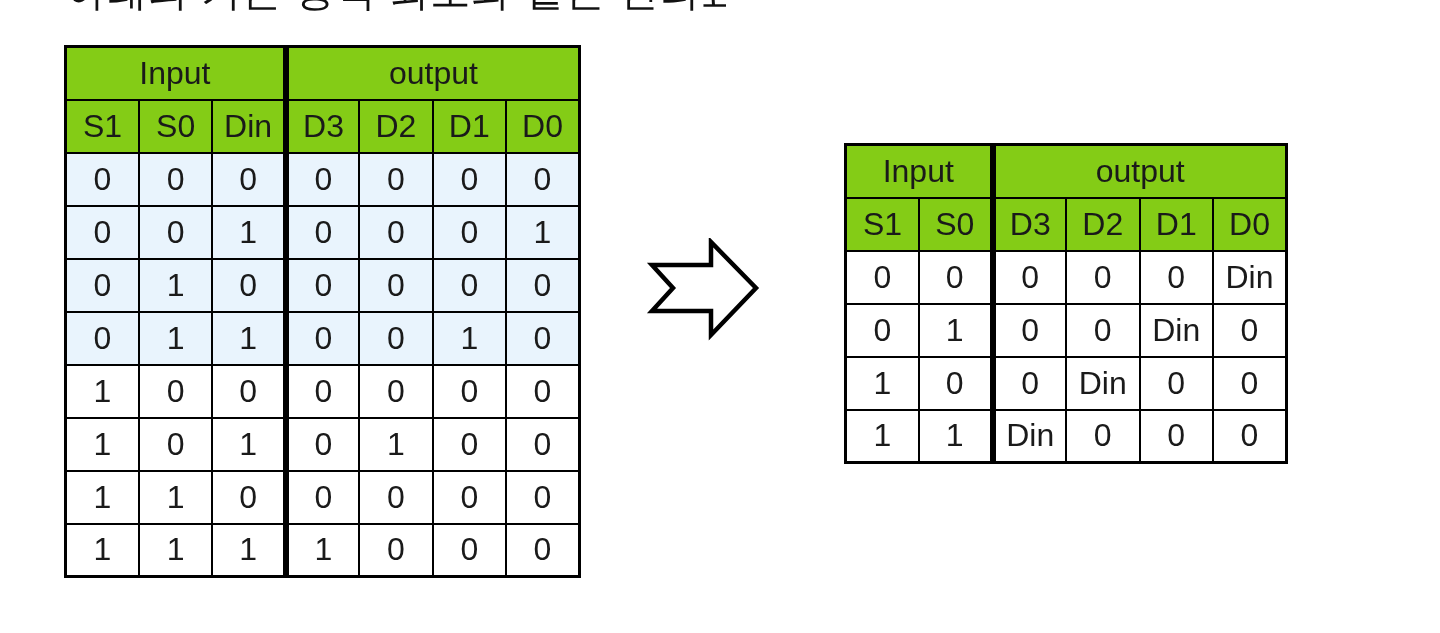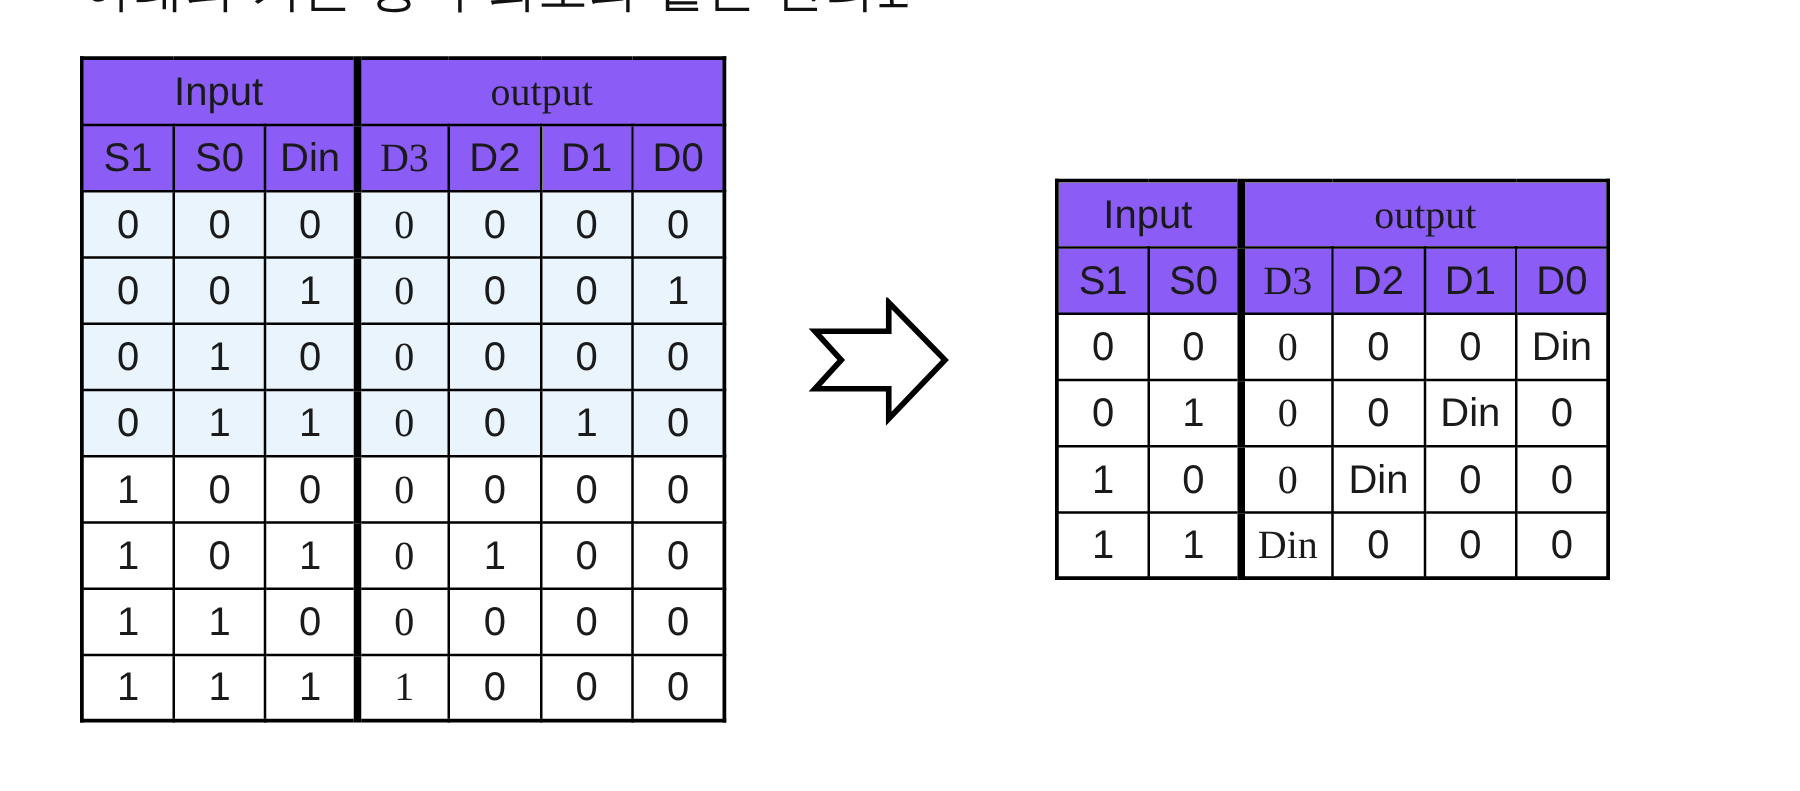--- a/index.html
+++ b/index.html
@@ -49,25 +49,25 @@
     vertical-align: middle;
     padding: 0;
     font-size: 32px;
     font-weight: 400;
     color: #1a1a1a;
     overflow: hidden;
   }
   table.truth tr { height: 53px; }
   #left-table  { left: 64px;  top: 45px;  width: 517px; }
   #right-table { left: 844px; top: 143px; width: 444px; }
-  .hdr   { background: #8b5cf6; }
+  .hdr   { background: #84cc16; }
   .tint  { background: #e9f4fd; }
   .plain { background: #ffffff; }
   .bold  { font-weight: 700; }
-  .thick-left { border-left: 6px solid #000000 !important; font-family: Liberation Serif, serif; }
+  .thick-left { border-left: 6px solid #000000 !important; }
 
   
   .arrow-wrap {
     position: absolute;
     left: 646px;
     top: 238px;
     width: 116px;
     height: 104px;
   }
 </style>

